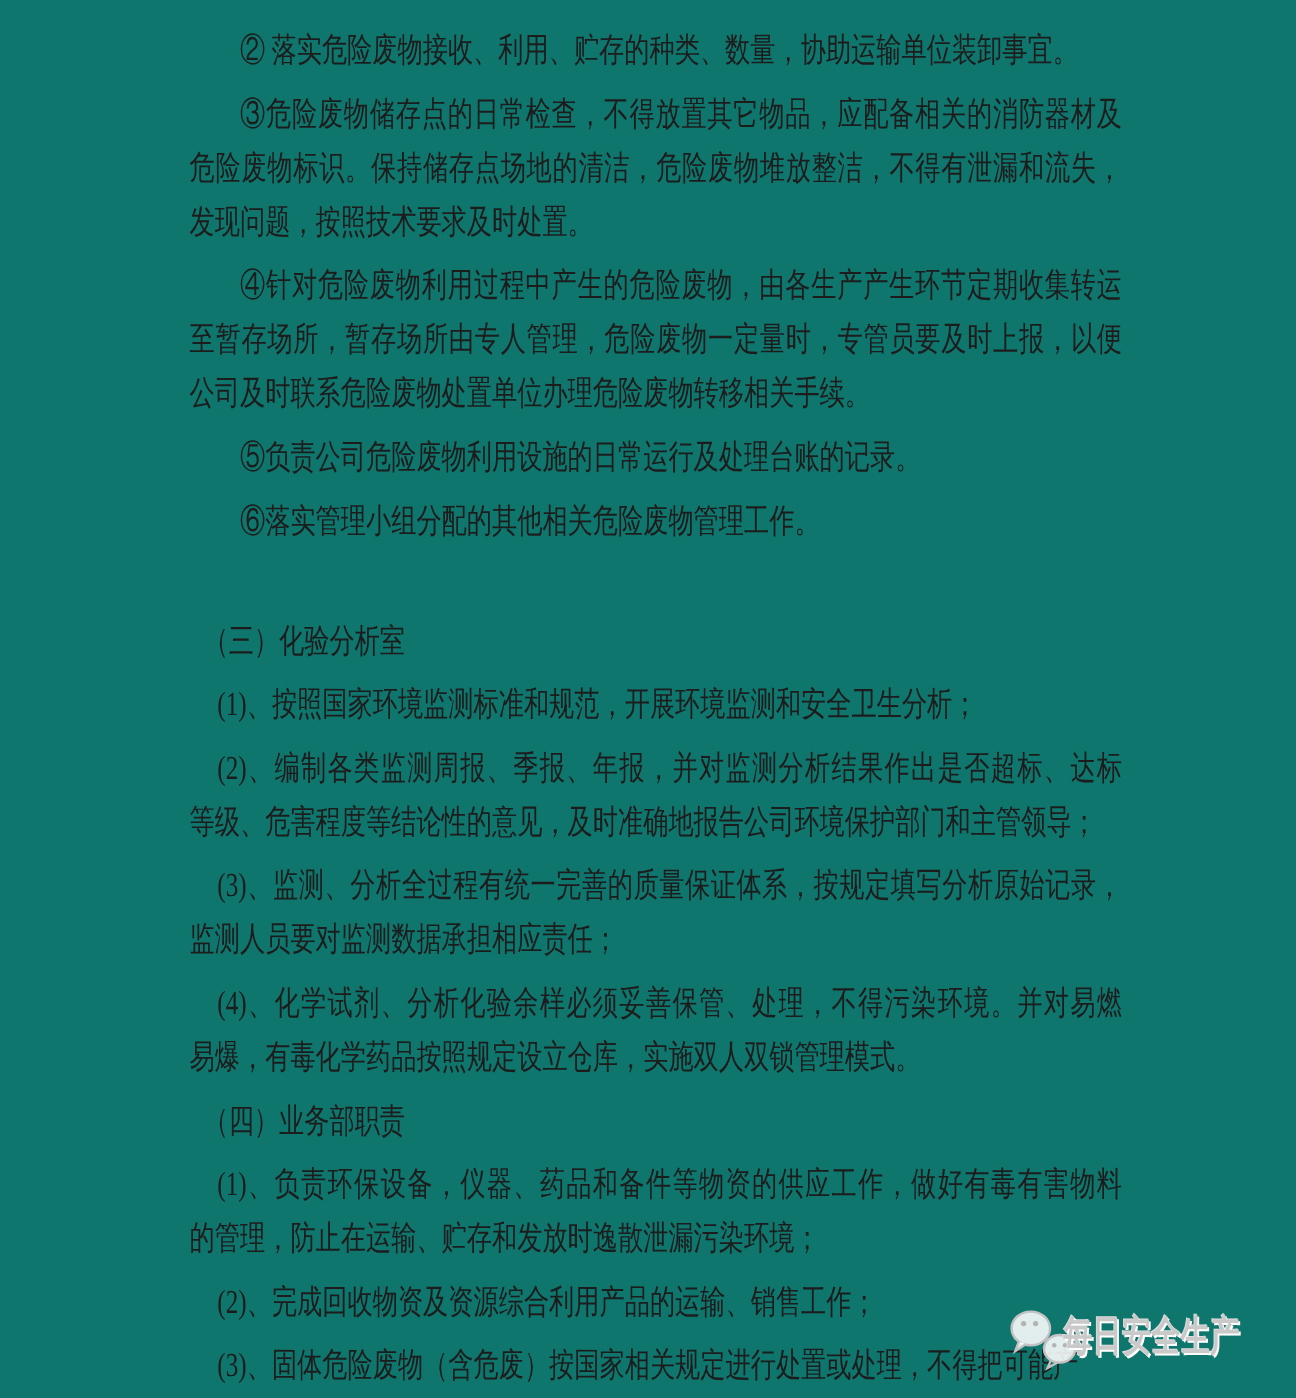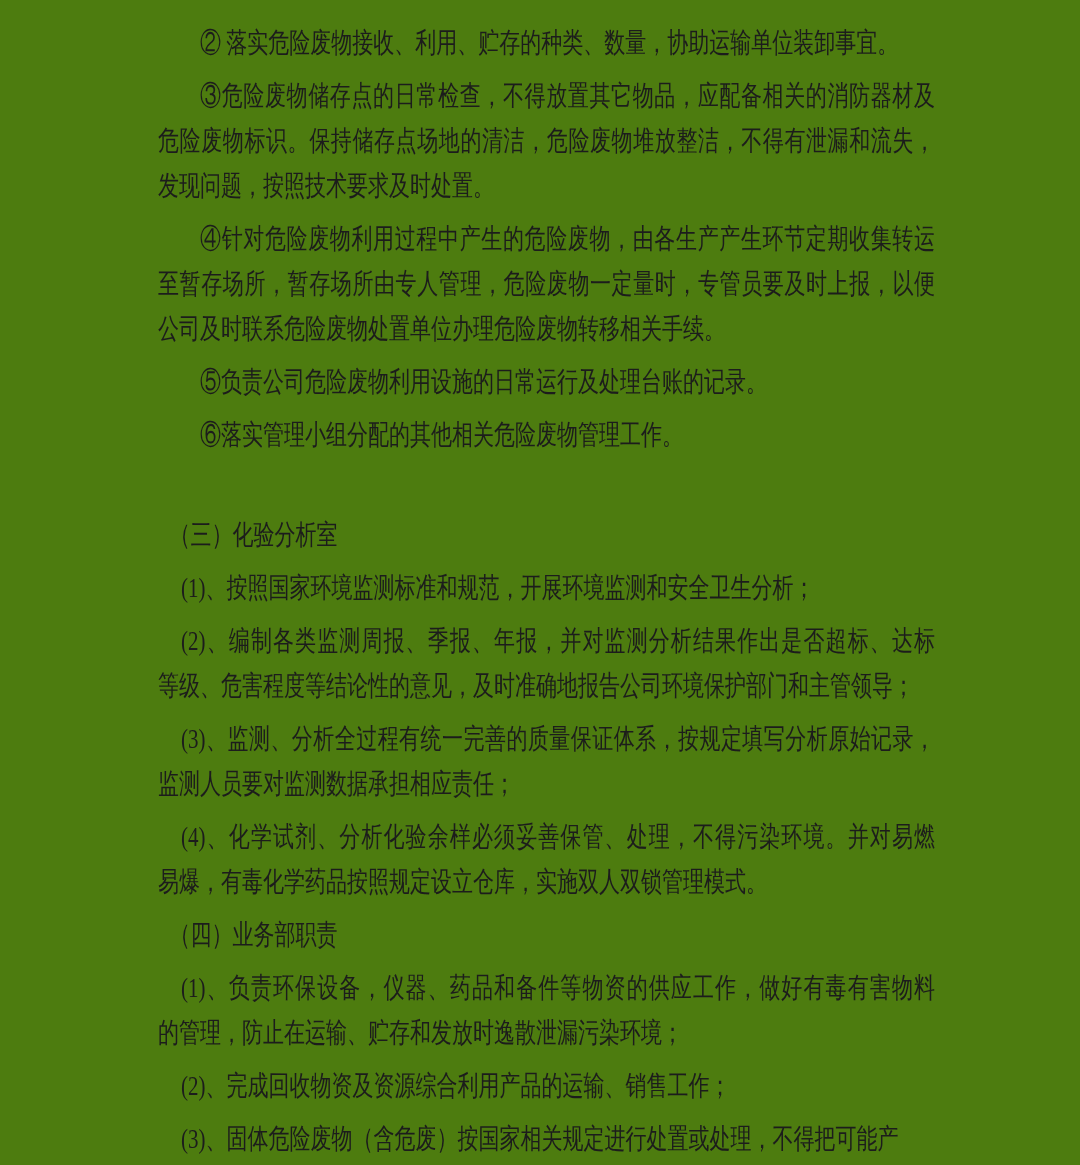--- a/index.html
+++ b/index.html
@@ -4,21 +4,21 @@
 <style>
   html, body {
     margin: 0;
     padding: 0;
     background: #ffffff;
   }
   .page {
     position: relative;
     width: 1080px;
     height: 1165px;
-    background: #4d7c0f;
+    background: #0f766e;
     overflow: hidden;
     font-family: "Liberation Serif", "DejaVu Serif", serif;
   }
   
   .text-block {
     position: absolute;
     left: 158px;
     top: 20px;
     width: 1036px;
     transform: scaleX(0.75);
@@ -121,14 +121,34 @@
         <div class="line">的管理，防止在运输、贮存和发放时逸散泄漏污染环境；</div>
       </div>
       <div class="para">
         <div class="line" style="text-indent: 1.1em;">(2)、完成回收物资及资源综合利用产品的运输、销售工作；</div>
       </div>
       <div class="para">
         <div class="line" style="text-indent: 1.1em;">(3)、固体危险废物（含危废）按国家相关规定进行处置或处理，不得把可能产</div>
       </div>
     </div>
 
+  <div class="watermark">
+    <span class="wm-icon">
+      <svg width="70" height="56" viewBox="0 0 70 56">
+        <g fill="rgba(255,255,255,0.88)" stroke="#c2c2c2" stroke-width="2">
+          <ellipse cx="23" cy="17" rx="16" ry="14"></ellipse>
+          <path d="M13 28 L10 36 L19 30 Z" stroke="none" fill="rgba(255,255,255,0.88)"></path>
+          <path d="M13 28 L10 36 L19 30" fill="none"></path>
+          <ellipse cx="47" cy="34" rx="13" ry="11.5"></ellipse>
+          <path d="M40 43 L37 50 L46 45" fill="none"></path>
+        </g>
+        <g fill="#b3b3b3" stroke="none">
+          <circle cx="17" cy="13" r="2.2"></circle>
+          <circle cx="27" cy="13" r="2.2"></circle>
+          <circle cx="42.5" cy="31" r="1.9"></circle>
+          <circle cx="51.5" cy="31" r="1.9"></circle>
+        </g>
+      </svg>
+    </span>
+    <span class="wm-label">每日安全生产</span>
+  </div>
 
 </div>
 
 </body></html>

